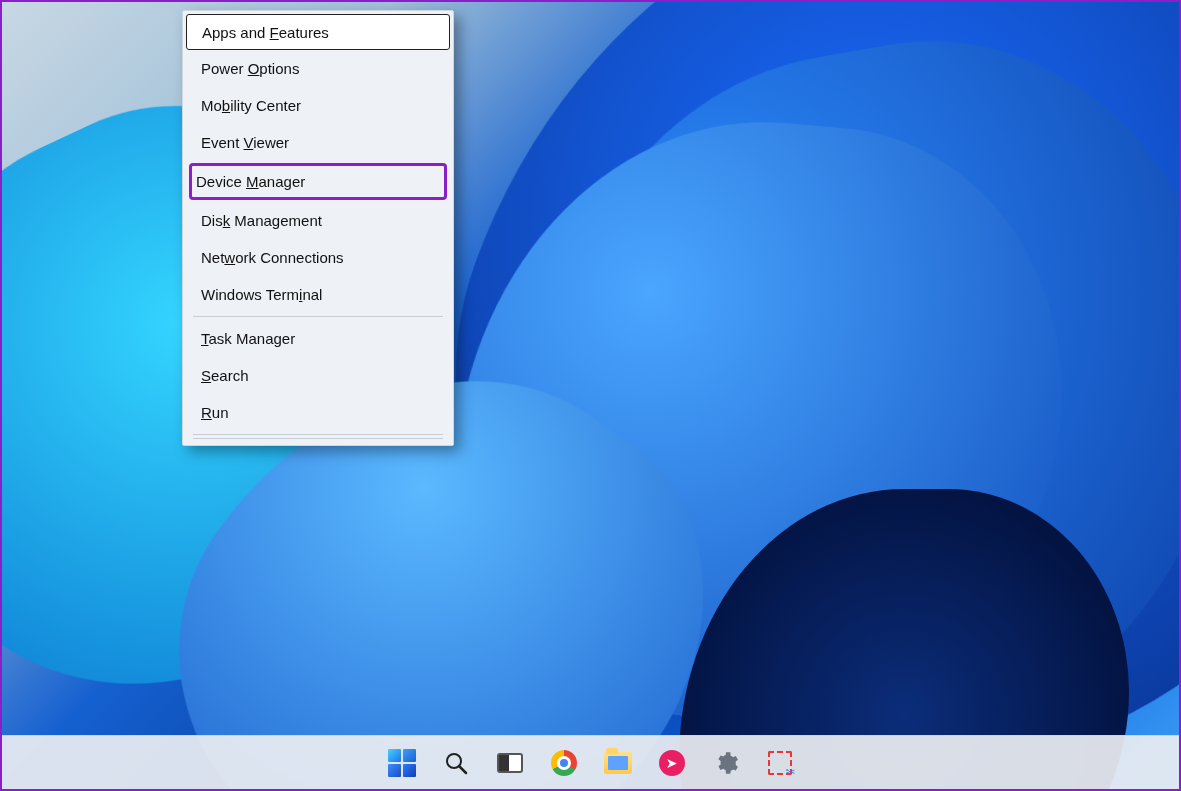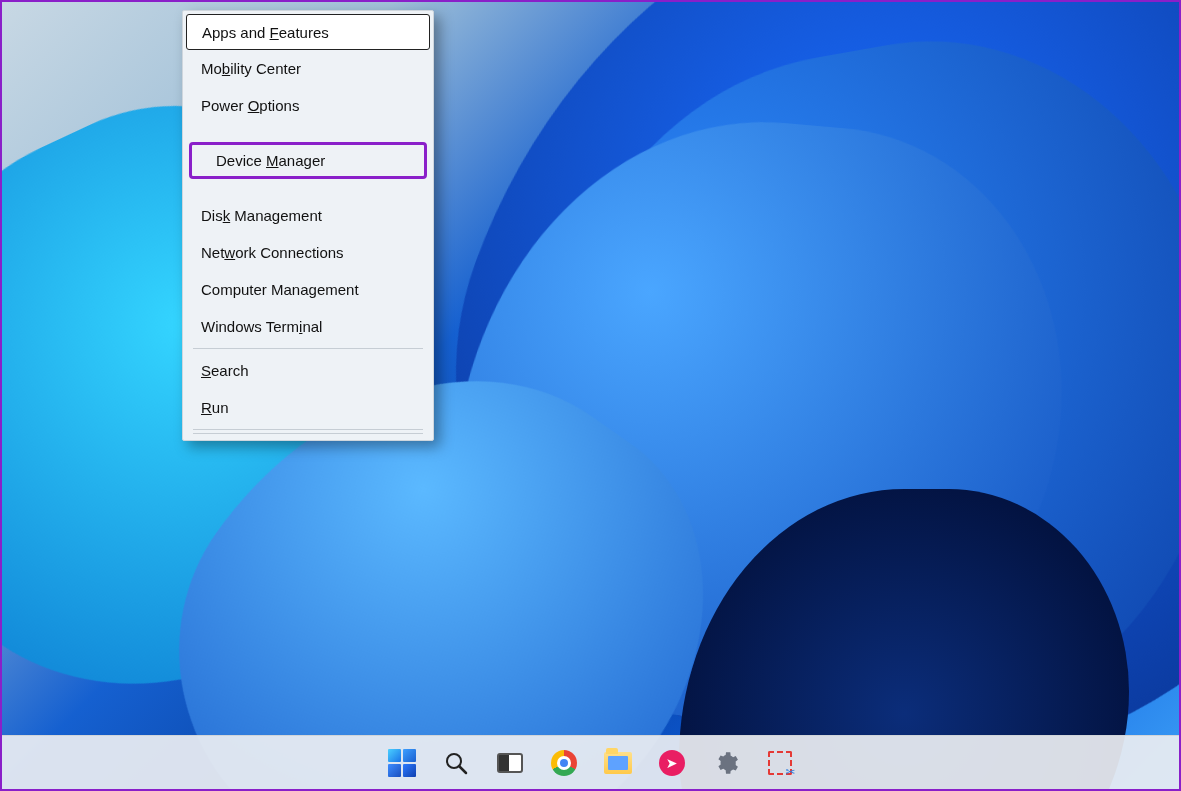--- a/index.html
+++ b/index.html
@@ -23,21 +23,21 @@
   .p3 { width: 600px; height: 600px; background: radial-gradient(circle at 30% 30%, #4aa6ff, #0d49ba); right:120px; top:120px; transform: rotate(5deg);}
   .p4 { width: 550px; height: 550px; background: radial-gradient(circle at 60% 40%, #34d5ff, #0a78d0); left:-120px; top:120px; transform: rotate(-25deg);}
   .p5 { width: 450px; height: 450px; background: radial-gradient(circle at 50% 50%, #0b2d7a, #000a2e); right:50px; bottom:-150px;}
   .p6 { width: 480px; height: 520px; background: radial-gradient(circle at 30% 30%, #5bb9ff, #1556c7); left:200px; bottom:-100px; transform: rotate(35deg);}
 
   
   .ctx-menu {
     position: absolute;
     left: 180px;
     top: 8px;
-    width: 252px;
+    width: 272px;
     background: #eef2f6;
     border: 1px solid #cfd6dd;
     border-radius: 2px;
     box-shadow: 6px 6px 14px rgba(0,0,0,0.35);
     padding: 3px 0;
     z-index: 10;
   }
   .menu-item {
     position: relative;
     padding: 10px 18px 10px 18px;
@@ -51,22 +51,22 @@
   .menu-item.hover {
     background: #ffffff;
     border: 1.5px solid #222;
     border-radius: 3px;
     margin: 0 3px;
     padding: 8.5px 15px;
   }
   .menu-item.highlight {
     border: 3px solid #8a1fc9;
     border-radius: 4px;
-    margin: 18px 6px;
-    padding: 7px 24px;
+    margin: 2px 6px;
+    padding: 7px 4px;
     background: #eef2f6;
   }
   .underline { text-decoration: underline; }
   .sep {
     height: 1px;
     background: #c6cdd4;
     margin: 3px 10px;
   }
   .chevron {
     font-size: 12px;
@@ -129,41 +129,44 @@
 <div class="petal p3"></div>
 <div class="petal p4"></div>
 <div class="petal p5"></div>
 <div class="petal p6"></div>
 
 <div class="ctx-menu" id="ctx">
     <div class="menu-item hover">
       <span>Apps and <span class="underline">F</span>eatures</span>
     </div>
     <div class="menu-item">
+      <span>Power <span class="underline">O</span>ptions</span>
+    </div>
+    <div class="menu-item">
       <span>Mo<span class="underline">b</span>ility Center</span>
     </div>
     <div class="menu-item">
-      <span>Power <span class="underline">O</span>ptions</span>
+      <span>Event <span class="underline">V</span>iewer</span>
     </div>
     <div class="menu-item highlight">
       <span>Device <span class="underline">M</span>anager</span>
     </div>
     <div class="menu-item">
       <span>Dis<span class="underline">k</span> Management</span>
     </div>
     <div class="menu-item">
       <span>Net<span class="underline">w</span>ork Connections</span>
     </div>
     <div class="menu-item">
-      <span>Computer Mana<span class="underline">g</span>ement</span>
-    </div>
-    <div class="menu-item">
       <span>Windows Term<span class="underline">i</span>nal</span>
     </div>
     <div class="sep"></div>
+    <div class="menu-item">
+      <span><span class="underline">T</span>ask Manager</span>
+    </div>
     <div class="menu-item">
       <span><span class="underline">S</span>earch</span>
     </div>
     <div class="menu-item">
       <span><span class="underline">R</span>un</span>
     </div>
     <div class="sep"></div>
     <div class="sep"></div>
   </div>
 

